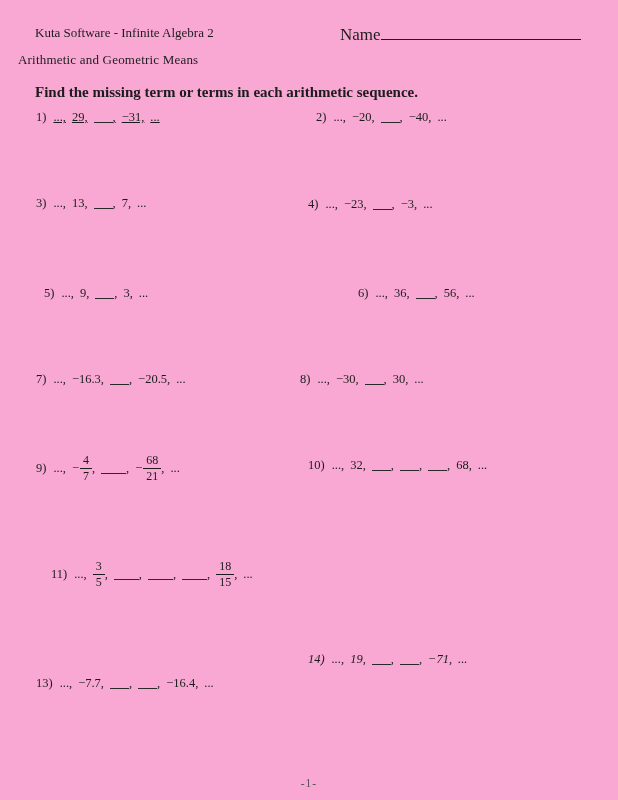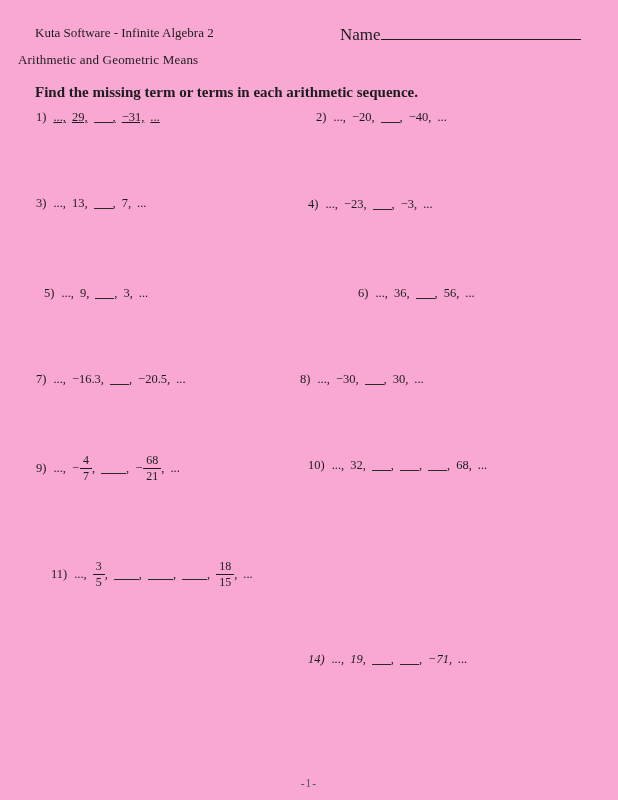--- a/index.html
+++ b/index.html
@@ -92,17 +92,18 @@
           <span class="fstack">
             <span class="fnum">3</span>
             <span class="fden">5</span>
           </span>
         </span>,</span><span class="tok"><span class="blank"></span>,</span><span class="tok"><span class="blank"></span>,</span><span class="tok"><span class="blank"></span>,</span><span class="tok"><span class="frac">
           <span class="fstack">
             <span class="fnum">18</span>
             <span class="fden">15</span>
           </span>
         </span>,</span><span class="tok">...</span></div>
+  <div class="problem p13"><span class="plabel">13)</span><span class="tok">...,</span><span class="tok">−7.7,</span><span class="tok"><span class="blank"></span>,</span><span class="tok"><span class="blank"></span>,</span><span class="tok">−16.4,</span><span class="tok">...</span></div>
   <div class="problem p14"><span class="plabel">14)</span><span class="tok">...,</span><span class="tok">19,</span><span class="tok"><span class="blank"></span>,</span><span class="tok"><span class="blank"></span>,</span><span class="tok">−71,</span><span class="tok">...</span></div>
 
   <div class="abs footer">-1-</div>
 
 </div>
 
 </body></html>

